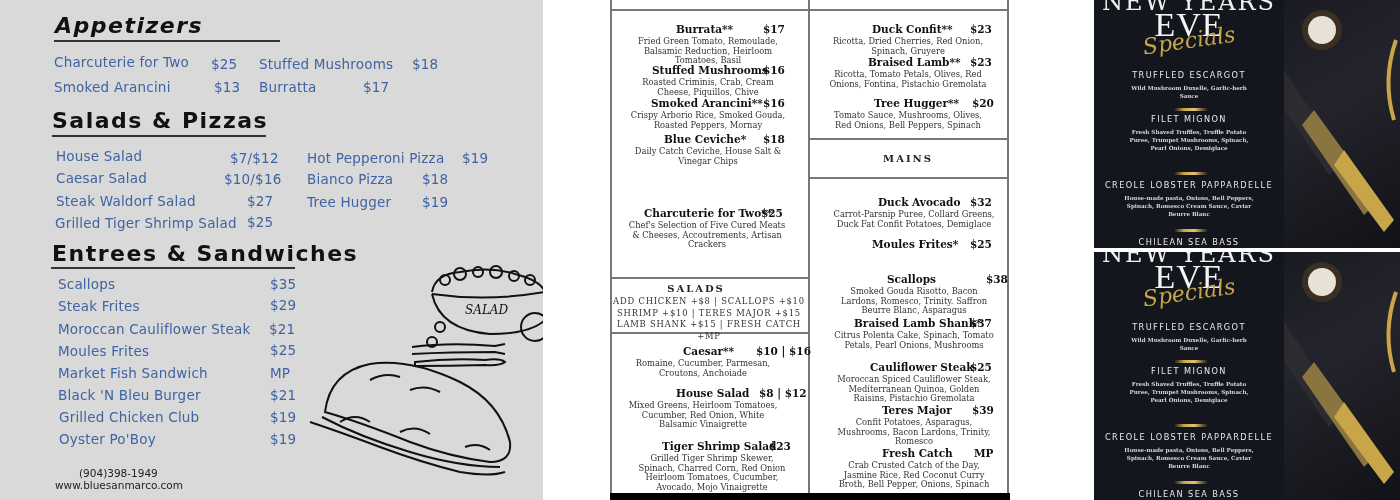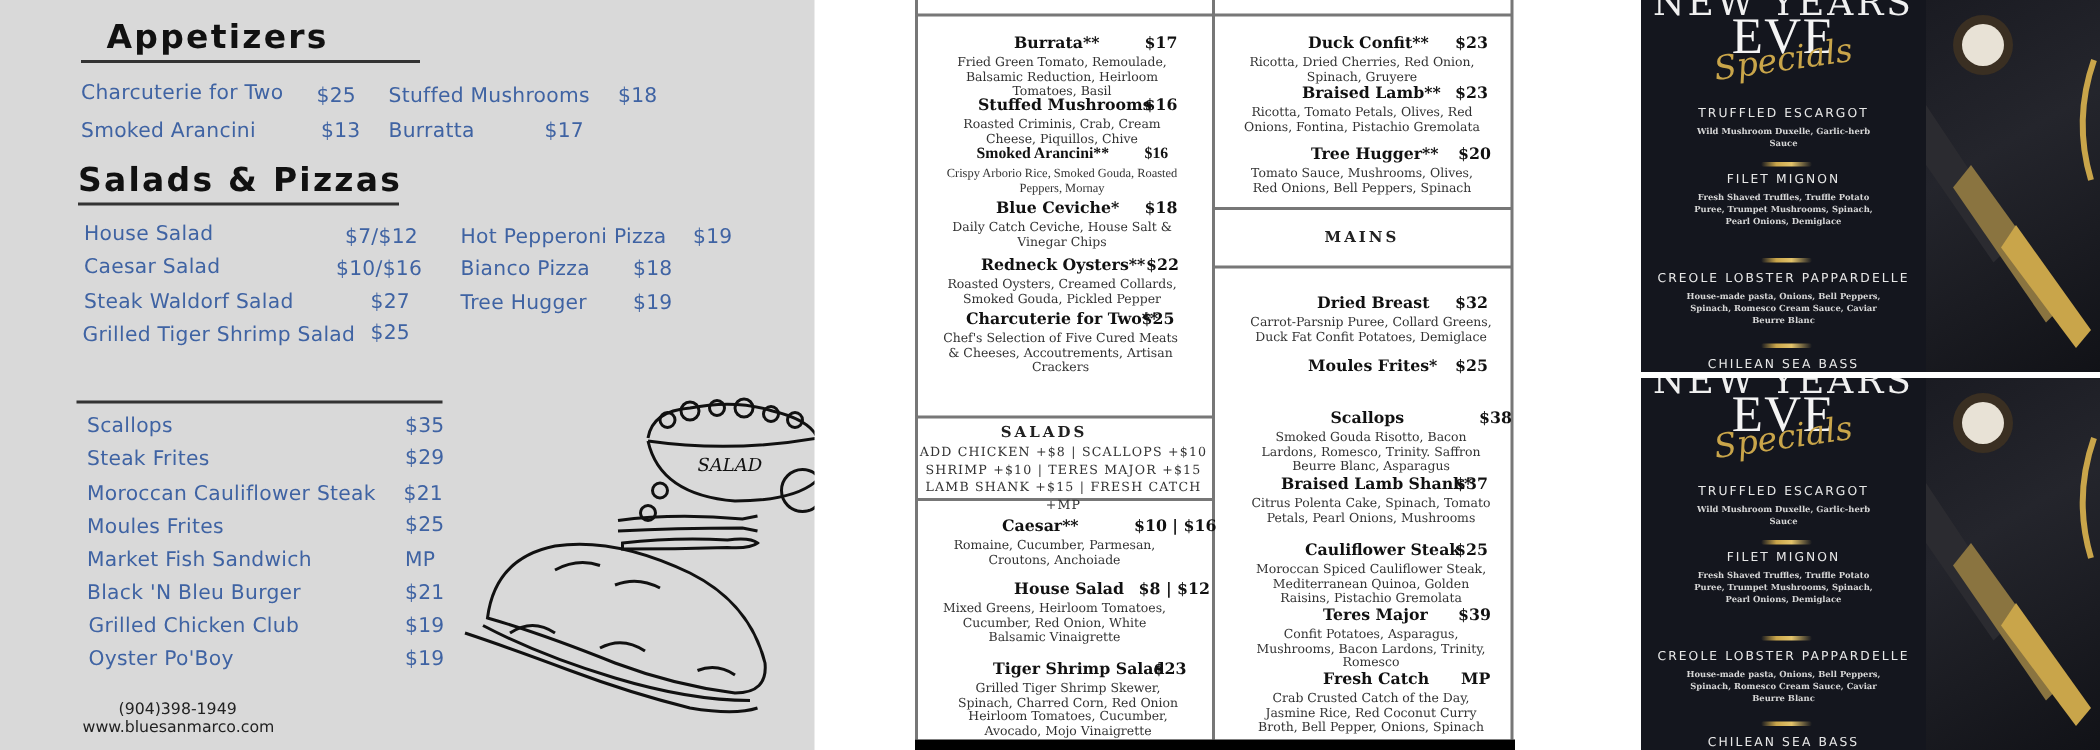--- a/index.html
+++ b/index.html
@@ -37,21 +37,21 @@
   .p3 .eve { position: absolute; left: 0; width: 190px; text-align: center; color: #f4f4f4; font-family: "Liberation Serif", serif; font-size: 34px; letter-spacing: 1px; }
   .p3 .spec { position: absolute; left: 0; width: 190px; text-align: center; color: #c9a54a; font-family: "DejaVu Serif", serif; font-style: italic; font-size: 22px; transform: rotate(-8deg); }
   .p3 .sp-title { position: absolute; left: 0; width: 190px; text-align: center; color: #e8e8e8; font-family: "DejaVu Sans", sans-serif; font-size: 8.2px; letter-spacing: 1.4px; white-space: nowrap; }
   .p3 .sp-desc { position: absolute; left: 30px; width: 130px; text-align: center; color: #d6d6d6; font-family: "DejaVu Serif", serif; font-weight: bold; font-size: 5.6px; line-height: 8px; }
   .p3 .gold { position: absolute; left: 80px; width: 34px; height: 3px; border-radius: 2px; background: linear-gradient(90deg, rgba(201,165,74,0) 0%, #c9a54a 30%, #e3c36a 60%, rgba(201,165,74,0) 100%); }
 </style>
 </head>
 <body>
 
 <div class="p1">
-  <div class="heading" style="left:71px;top:13px;">Appetizers</div>
+  <div class="heading" style="left:55px;top:13px;font-style:italic;">Appetizers</div>
   <div class="rule" style="left:54px;top:40px;width:226px;"></div>
 
   <div class="itm" style="left:54px;top:54px;">Charcuterie for Two</div>
   <div class="itm" style="left:211px;top:56px;">$25</div>
   <div class="itm" style="left:259px;top:56px;">Stuffed Mushrooms</div>
   <div class="itm" style="left:412px;top:56px;">$18</div>
   <div class="itm" style="left:54px;top:79px;">Smoked Arancini</div>
   <div class="itm" style="left:214px;top:79px;">$13</div>
   <div class="itm" style="left:259px;top:79px;">Burratta</div>
   <div class="itm" style="left:363px;top:79px;">$17</div>
@@ -67,20 +67,21 @@
   <div class="itm" style="left:247px;top:193px;">$27</div>
   <div class="itm" style="left:55px;top:215px;">Grilled Tiger Shrimp Salad</div>
   <div class="itm" style="left:247px;top:214px;">$25</div>
   <div class="itm" style="left:307px;top:150px;">Hot Pepperoni Pizza</div>
   <div class="itm" style="left:462px;top:150px;">$19</div>
   <div class="itm" style="left:307px;top:171px;">Bianco Pizza</div>
   <div class="itm" style="left:422px;top:171px;">$18</div>
   <div class="itm" style="left:307px;top:194px;">Tree Hugger</div>
   <div class="itm" style="left:422px;top:194px;">$19</div>
 
+  <div class="heading" style="left:52px;top:241px;">Entrees &amp; Sandwiches</div>
   <div class="rule" style="left:51px;top:267px;width:244px;"></div>
 
   <div class="itm" style="left:58px;top:276px;">Scallops</div>
   <div class="itm" style="left:270px;top:276px;">$35</div>
   <div class="itm" style="left:58px;top:298px;">Steak Frites</div>
   <div class="itm" style="left:270px;top:297px;">$29</div>
   <div class="itm" style="left:58px;top:321px;">Moroccan Cauliflower Steak</div>
   <div class="itm" style="left:269px;top:321px;">$21</div>
   <div class="itm" style="left:58px;top:343px;">Moules Frites</div>
   <div class="itm" style="left:270px;top:342px;">$25</div>
@@ -148,59 +149,52 @@
       </div>
     <div class="desc">Fried Green Tomato, Remoulade, Balsamic Reduction, Heirloom Tomatoes, Basil</div>
   </div>
   <div class="dish" style="left:18px;top:63px;width:160px;">
     <div class="row">
         <span class="nm" style="left:24px;">Stuffed Mushrooms</span>
         <span class="pr" style="left:135px;">$16</span>
       </div>
     <div class="desc">Roasted Criminis, Crab, Cream Cheese, Piquillos, Chive</div>
   </div>
-  <div class="dish" style="left:16px;top:96px;width:164px;font-family:Liberation Serif, serif;">
+  <div class="dish" style="left:16px;top:96px;width:164px;">
     <div class="row">
         <span class="nm" style="left:25px;">Smoked Arancini**</span>
         <span class="pr" style="left:137px;">$16</span>
       </div>
     <div class="desc">Crispy Arborio Rice, Smoked Gouda, Roasted Peppers, Mornay</div>
   </div>
   <div class="dish" style="left:18px;top:132px;width:160px;">
     <div class="row">
         <span class="nm" style="left:36px;">Blue Ceviche*</span>
         <span class="pr" style="left:135px;">$18</span>
       </div>
     <div class="desc">Daily Catch Ceviche, House Salt &amp; Vinegar Chips</div>
-  </div>
-  <div class="dish" style="left:16px;top:170px;width:164px;">
-    <div class="row">
-        <span class="nm" style="left:28px;">Redneck Oysters**</span>
-        <span class="pr" style="left:138px;">$22</span>
-      </div>
-    <div class="desc">Roasted Oysters, Creamed Collards, Smoked Gouda, Pickled Pepper</div>
   </div>
   <div class="dish" style="left:14px;top:206px;width:166px;">
     <div class="row">
         <span class="nm" style="left:20px;">Charcuterie for Two**</span>
         <span class="pr" style="left:137px;">$25</span>
       </div>
     <div class="desc">Chef's Selection of Five Cured Meats &amp; Cheeses, Accoutrements, Artisan Crackers</div>
   </div>
 
   <div class="sect" style="left:0;top:283px;width:172px;">SALADS</div>
   <div class="addons" style="left:0;top:296px;width:198px;">
     <div>ADD CHICKEN +$8 | SCALLOPS +$10</div>
     <div>SHRIMP +$10 | TERES MAJOR +$15</div>
     <div>LAMB SHANK +$15 | FRESH CATCH +MP</div>
   </div>
 
   <div class="dish" style="left:18px;top:344px;width:170px;">
     <div class="row">
-        <span class="nm" style="left:40px;">Caesar**</span>
+        <span class="nm" style="left:55px;">Caesar**</span>
         <span class="pr" style="left:128px;">$10 | $16</span>
       </div>
     <div class="desc" style="width:150px;">Romaine, Cucumber, Parmesan, Croutons, Anchoiade</div>
   </div>
   <div class="dish" style="left:18px;top:386px;width:170px;">
     <div class="row">
         <span class="nm" style="left:48px;">House Salad</span>
         <span class="pr" style="left:131px;">$8 | $12</span>
       </div>
     <div class="desc" style="width:150px;">Mixed Greens, Heirloom Tomatoes, Cucumber, Red Onion, White Balsamic Vinaigrette</div>
@@ -232,21 +226,21 @@
         <span class="nm" style="left:36px;">Tree Hugger**</span>
         <span class="pr" style="left:134px;">$20</span>
       </div>
     <div class="desc" style="margin-left:-10px;width:160px;">Tomato Sauce, Mushrooms, Olives, Red Onions, Bell Peppers, Spinach</div>
   </div>
 
   <div class="sect" style="left:198px;top:153px;width:200px;">MAINS</div>
 
   <div class="dish" style="left:222px;top:195px;width:164px;">
     <div class="row">
-        <span class="nm" style="left:46px;">Dried Breast</span>
+        <span class="nm" style="left:46px;">Duck Avocado</span>
         <span class="pr" style="left:138px;">$32</span>
       </div>
     <div class="desc">Carrot-Parsnip Puree, Collard Greens, Duck Fat Confit Potatoes, Demiglace</div>
   </div>
   <div class="dish" style="left:222px;top:237px;width:164px;">
     <div class="row">
         <span class="nm" style="left:40px;">Moules Frites*</span>
         <span class="pr" style="left:138px;">$25</span>
       </div>
   </div>

